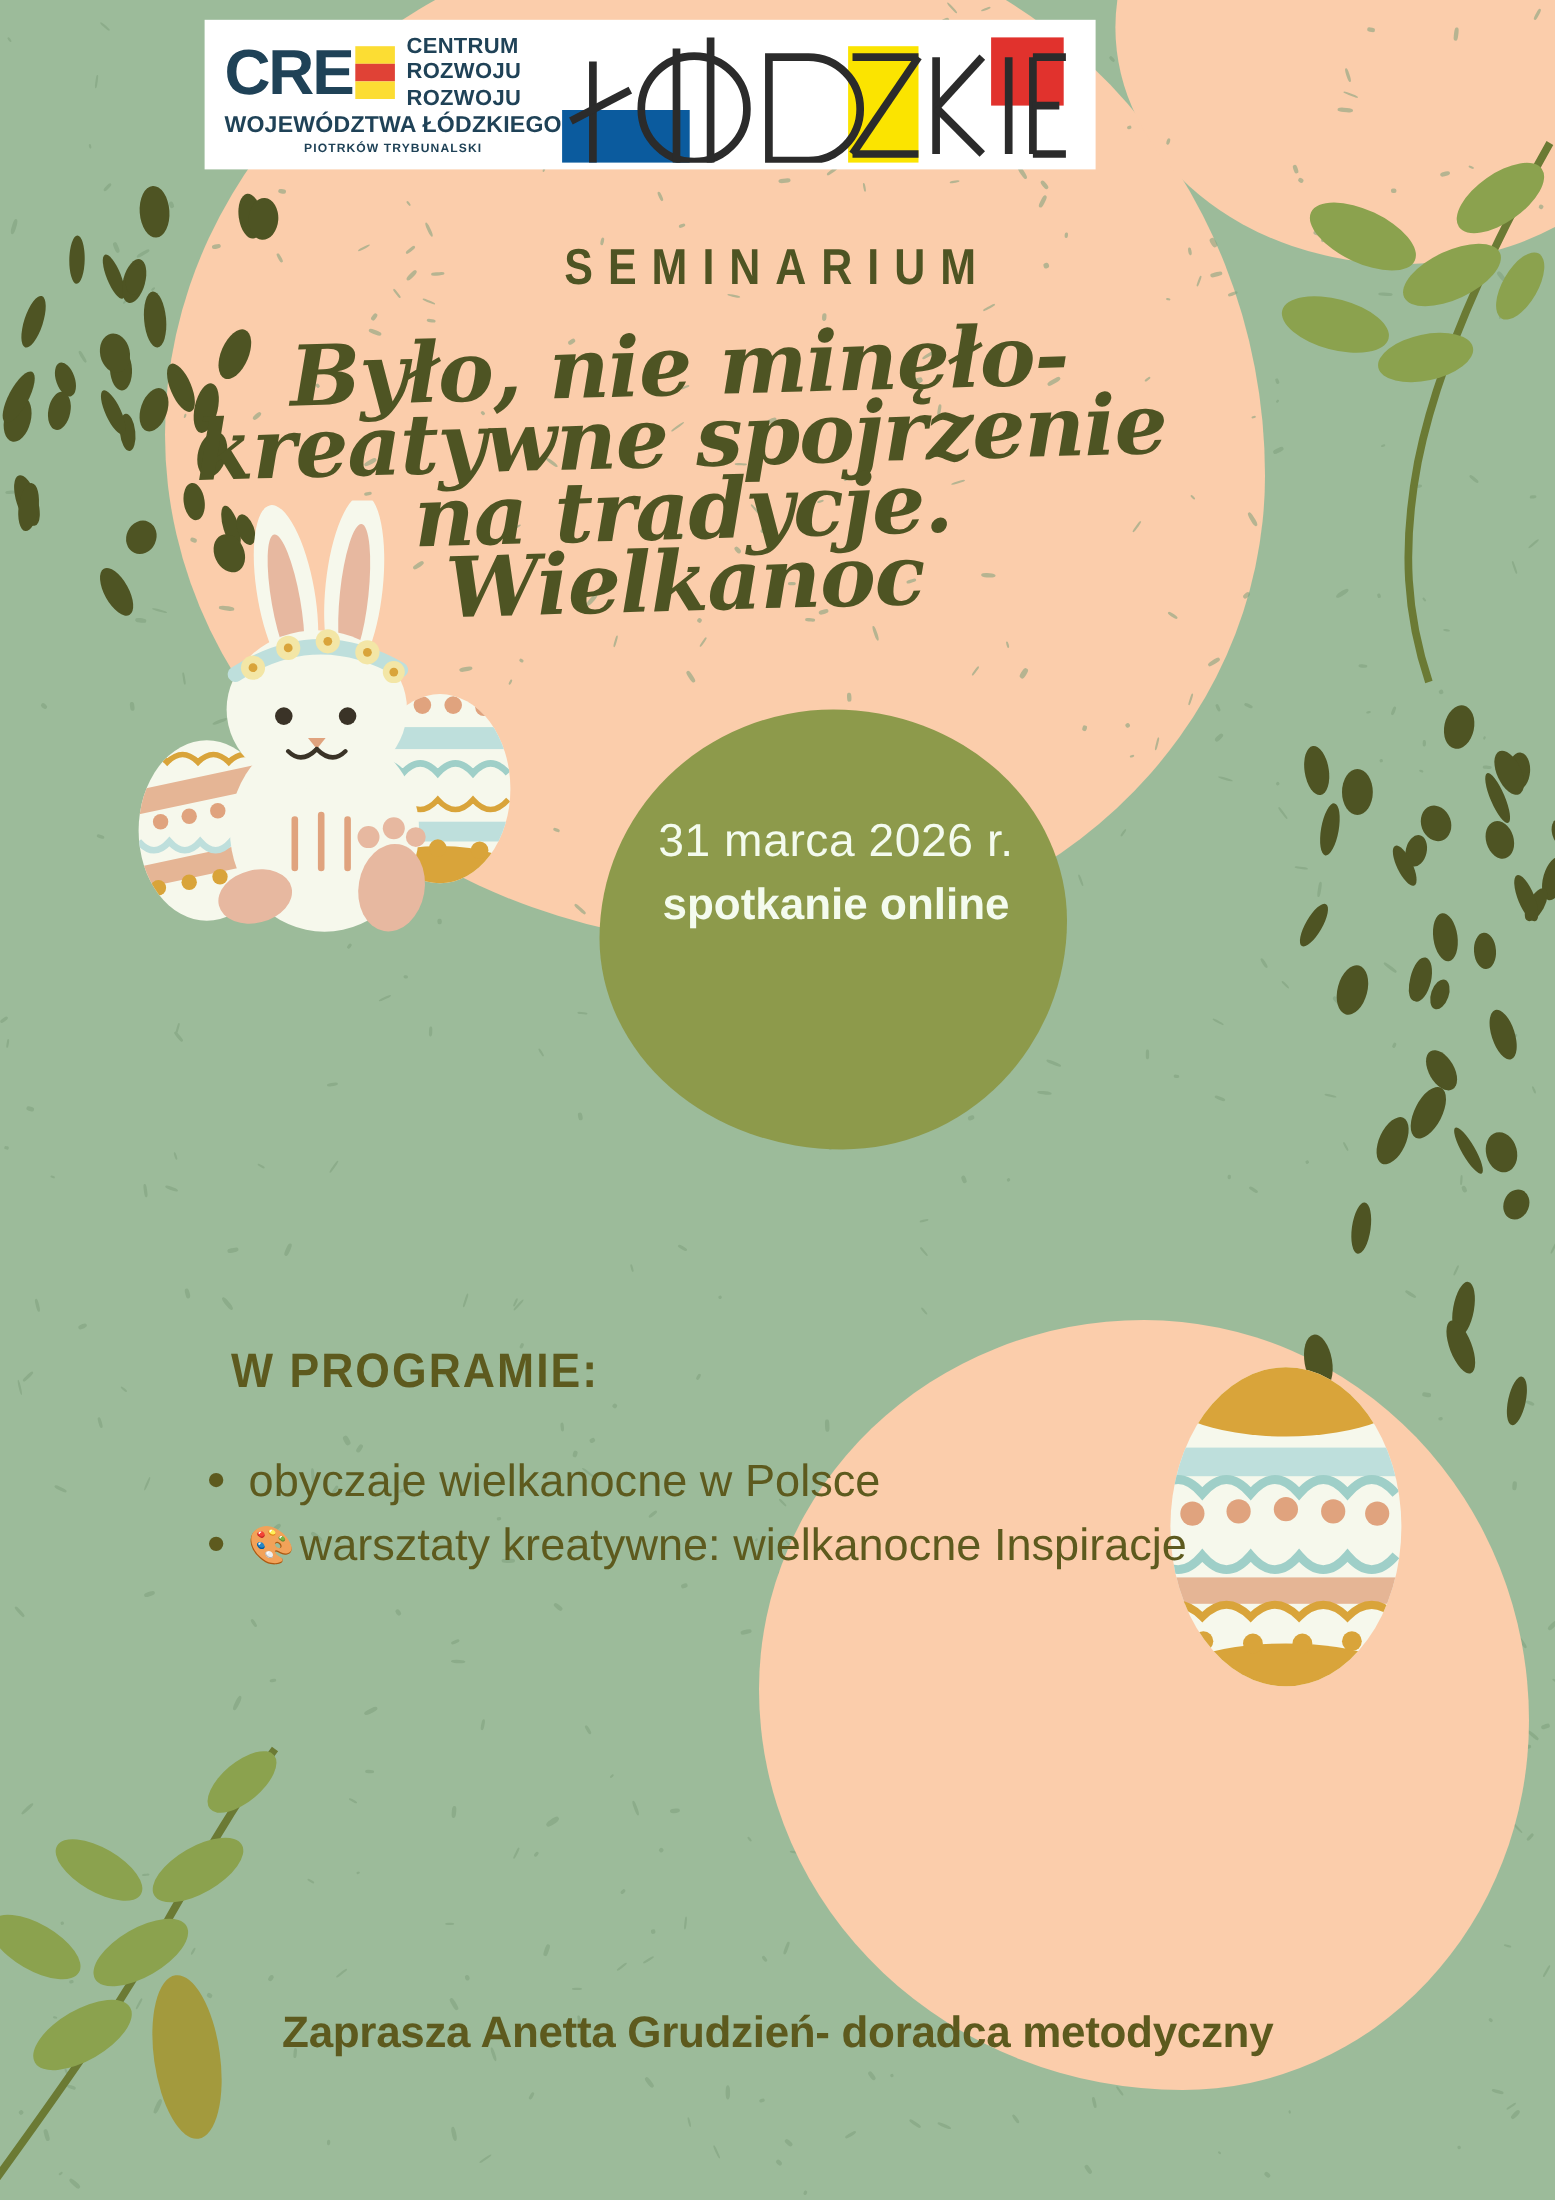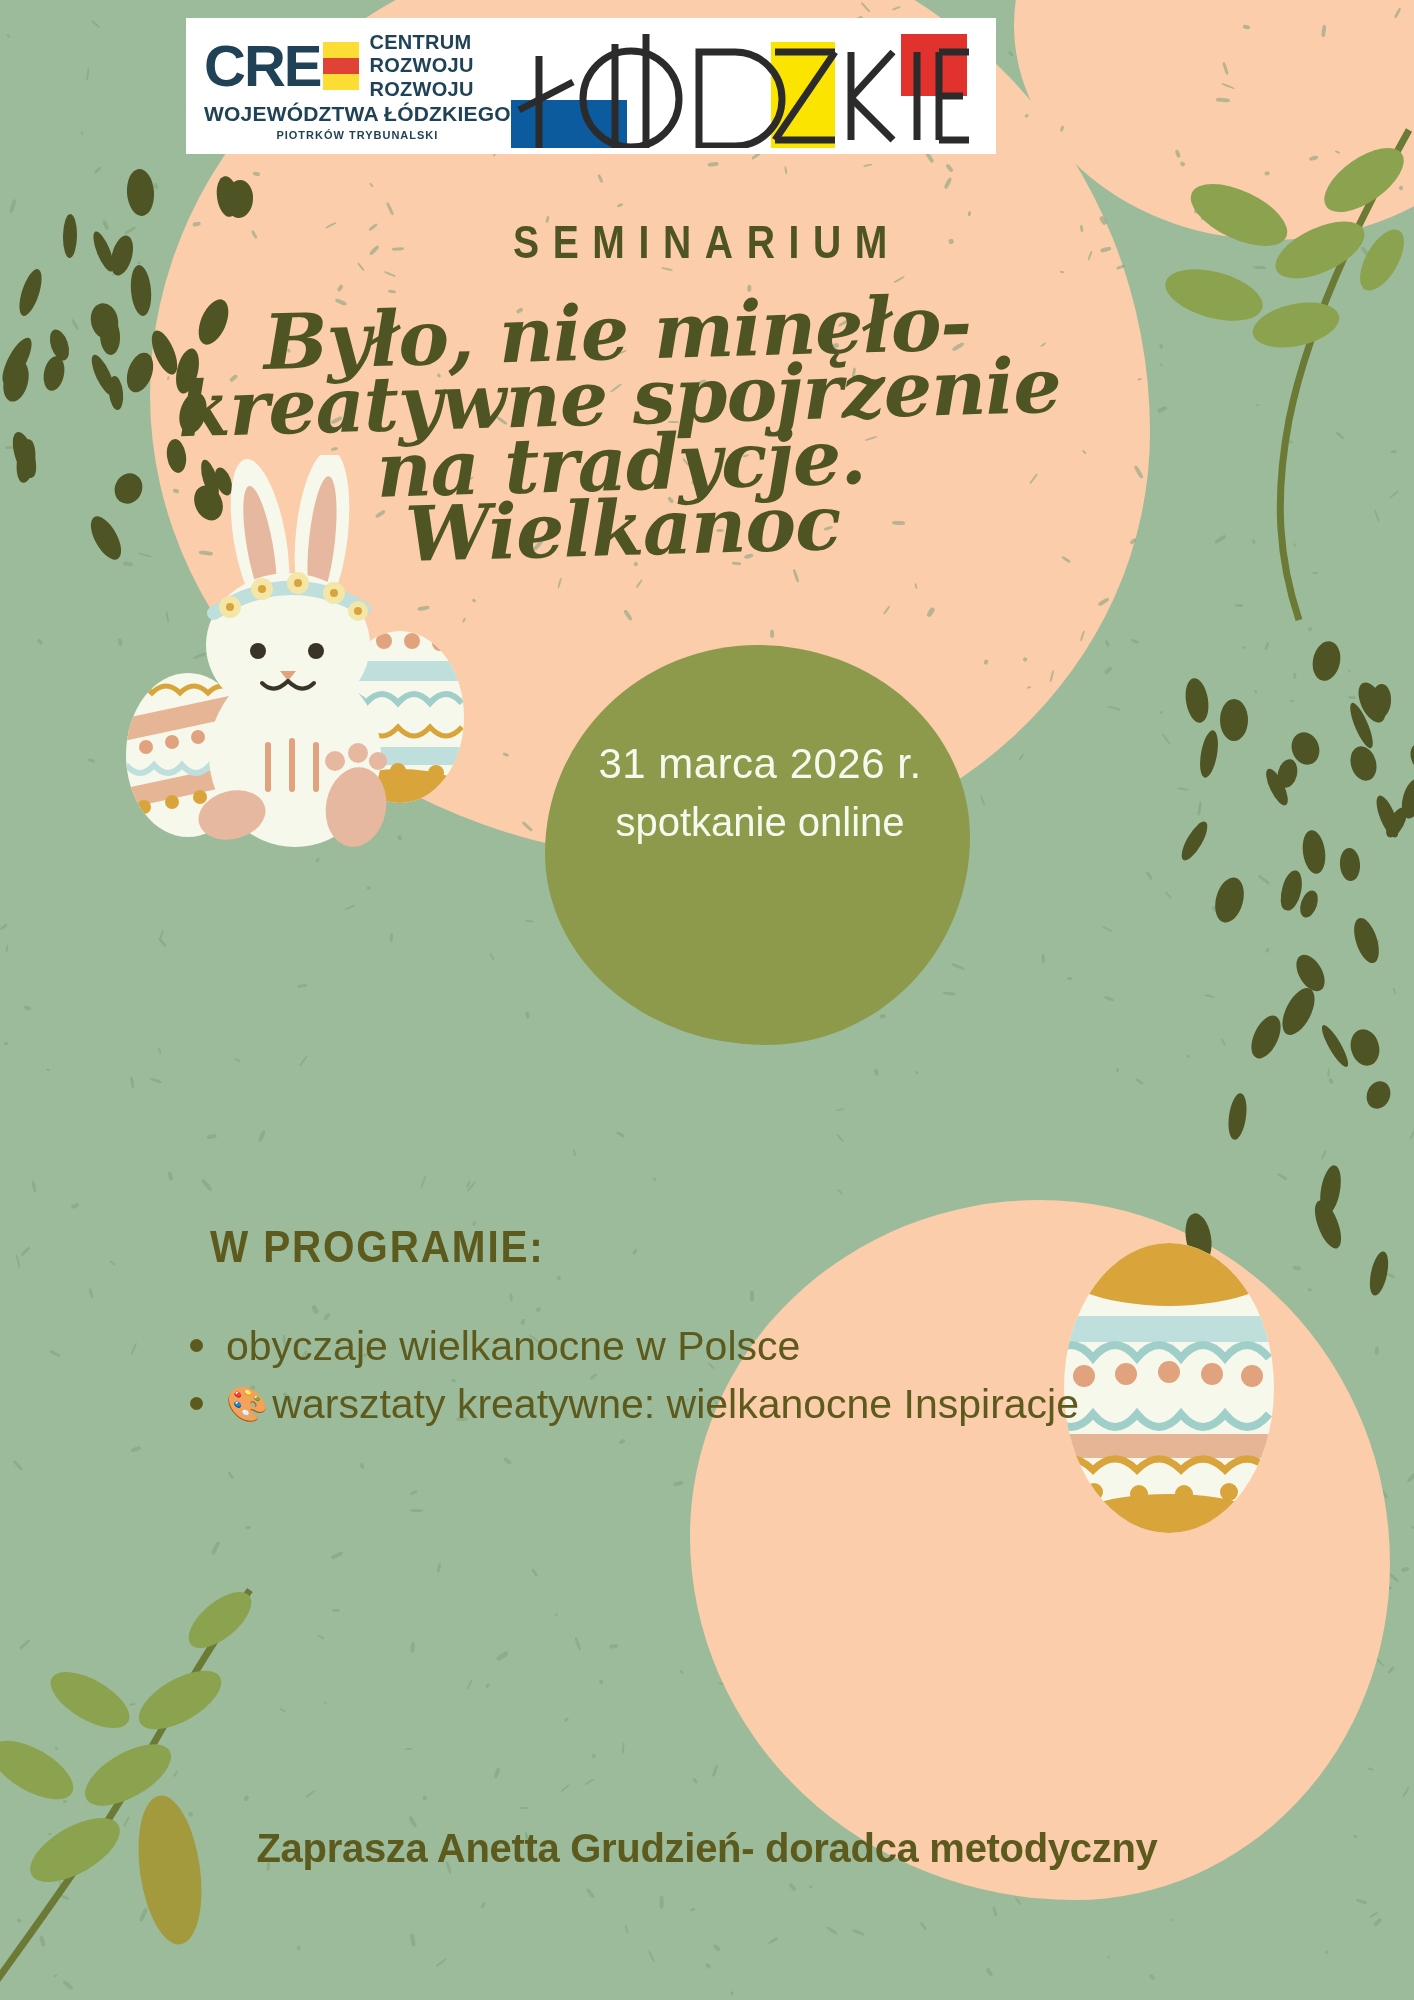--- a/index.html
+++ b/index.html
@@ -81,21 +81,21 @@
   .title .l3{font-size:76px;}
   .title .l4{font-size:76px;}
 
   
   .datebox{
     position:absolute;left:560px;top:740px;width:400px;text-align:center;
     color:#f4fbee;
   }
   .date-1{font-size:42px;font-weight:normal;letter-spacing:.5px;}
   .date-2{font-size:40px;margin-top:14px;font-weight:300;}
-  .date-3{font-size:40px;margin-top:12px;font-weight:400;}
+  .date-3{font-size:40px;margin-top:12px;font-weight:700;}
 
   
   .prog-head{
     position:absolute;left:210px;top:1222px;
     font-size:44px;font-weight:bold;color:#5d5a1e;letter-spacing:2px;
     font-family:"Liberation Sans Narrow","Liberation Sans",sans-serif;
     transform:scaleX(.92);transform-origin:left center;
   }
   .prog-list{
     position:absolute;left:180px;top:1320px;width:1060px;margin:0;padding:0;

